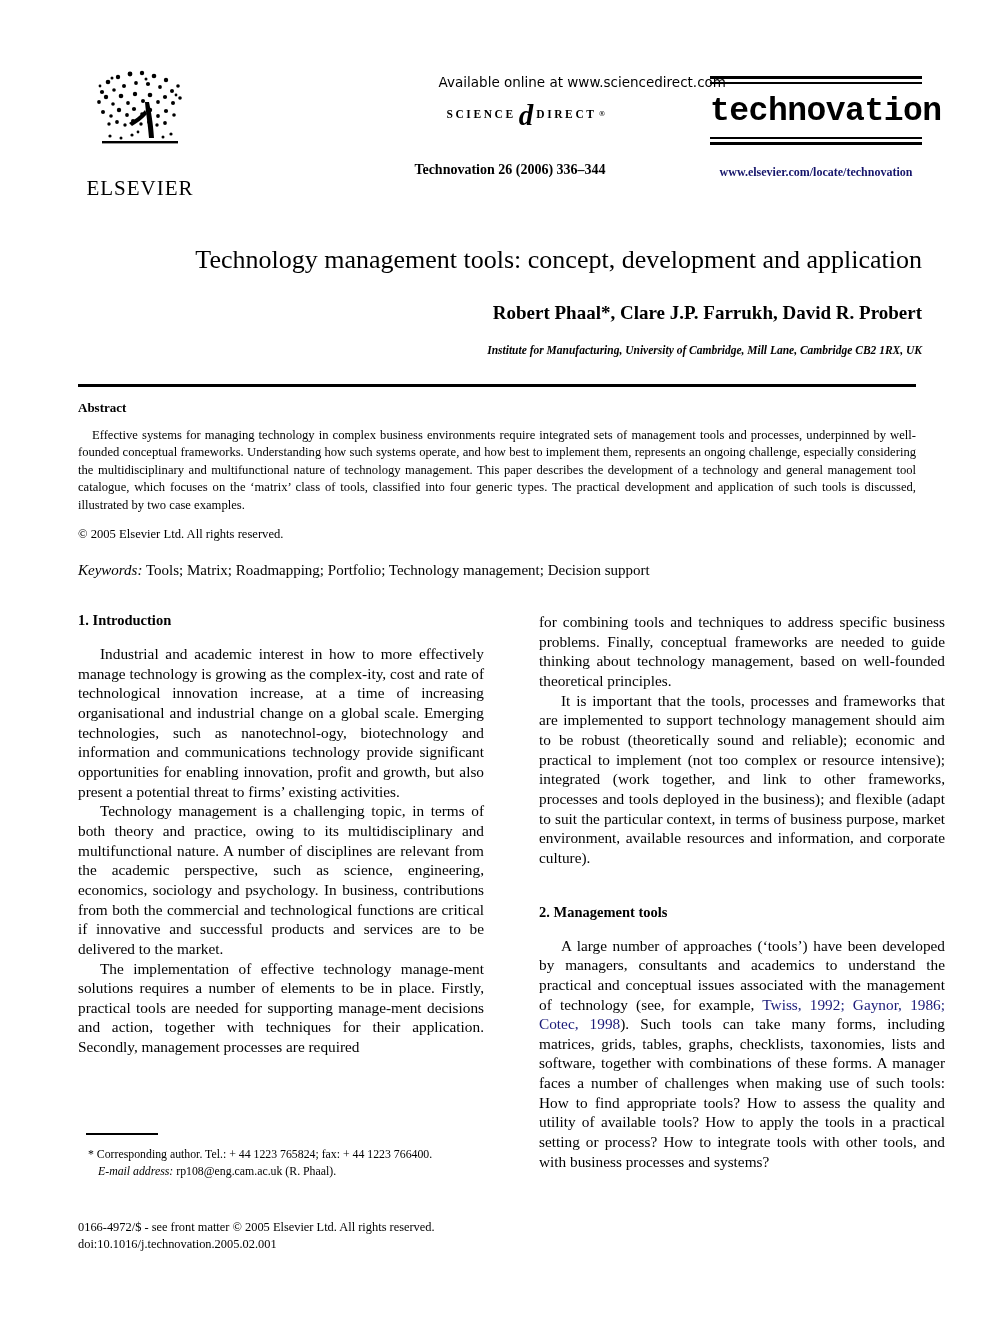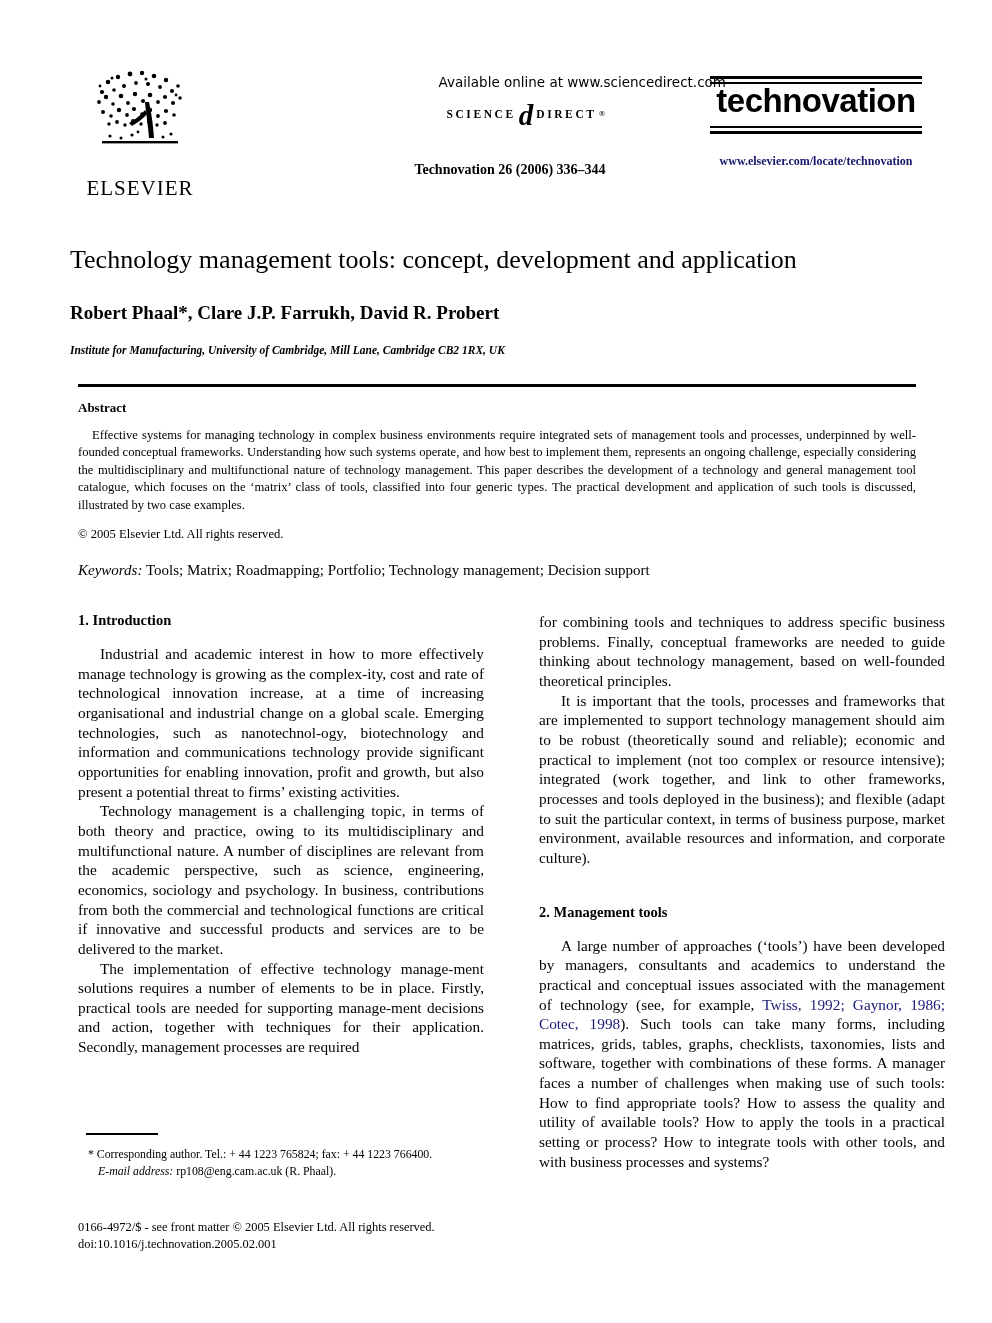--- a/index.html
+++ b/index.html
@@ -98,44 +98,44 @@
     position: absolute;
     left: 640px; top: 14px;
     width: 212px;
   }
   .rule-double-top, .rule-double-bot {
     width: 100%;
   }
   .rule-thick { height: 3px; background: #000; }
   .rule-thin  { height: 2px; background: #000; margin-top: 3px; }
   .journal-name {
-    font-family: Liberation Sans, sans-serif;
+    font-family: Liberation Mono, monospace;
     font-weight: bold;
     font-size: 33px;
     letter-spacing: -0.5px;
     text-align: center;
-    padding: 0 0 6px 0;
+    padding: 11px 0 6px 0;
     line-height: 1;
     color: #000;
   }
   .journal-url {
     margin-top: 20px;
     text-align: center;
     font-family: "Liberation Serif", serif;
     font-weight: bold;
     font-size: 12px;
     color: #15156b;
   }
 
   
   .title-block {
     position: absolute;
     left: 70px; top: 245px;
     width: 852px;
-    text-align: left;
+    text-align: right;
   }
   .paper-title {
     font-family: "Liberation Serif", serif;
     font-size: 26px;
     line-height: 1.15;
     font-weight: normal;
     margin: 0;
   }
   .authors {
     font-family: "Liberation Serif", serif;

